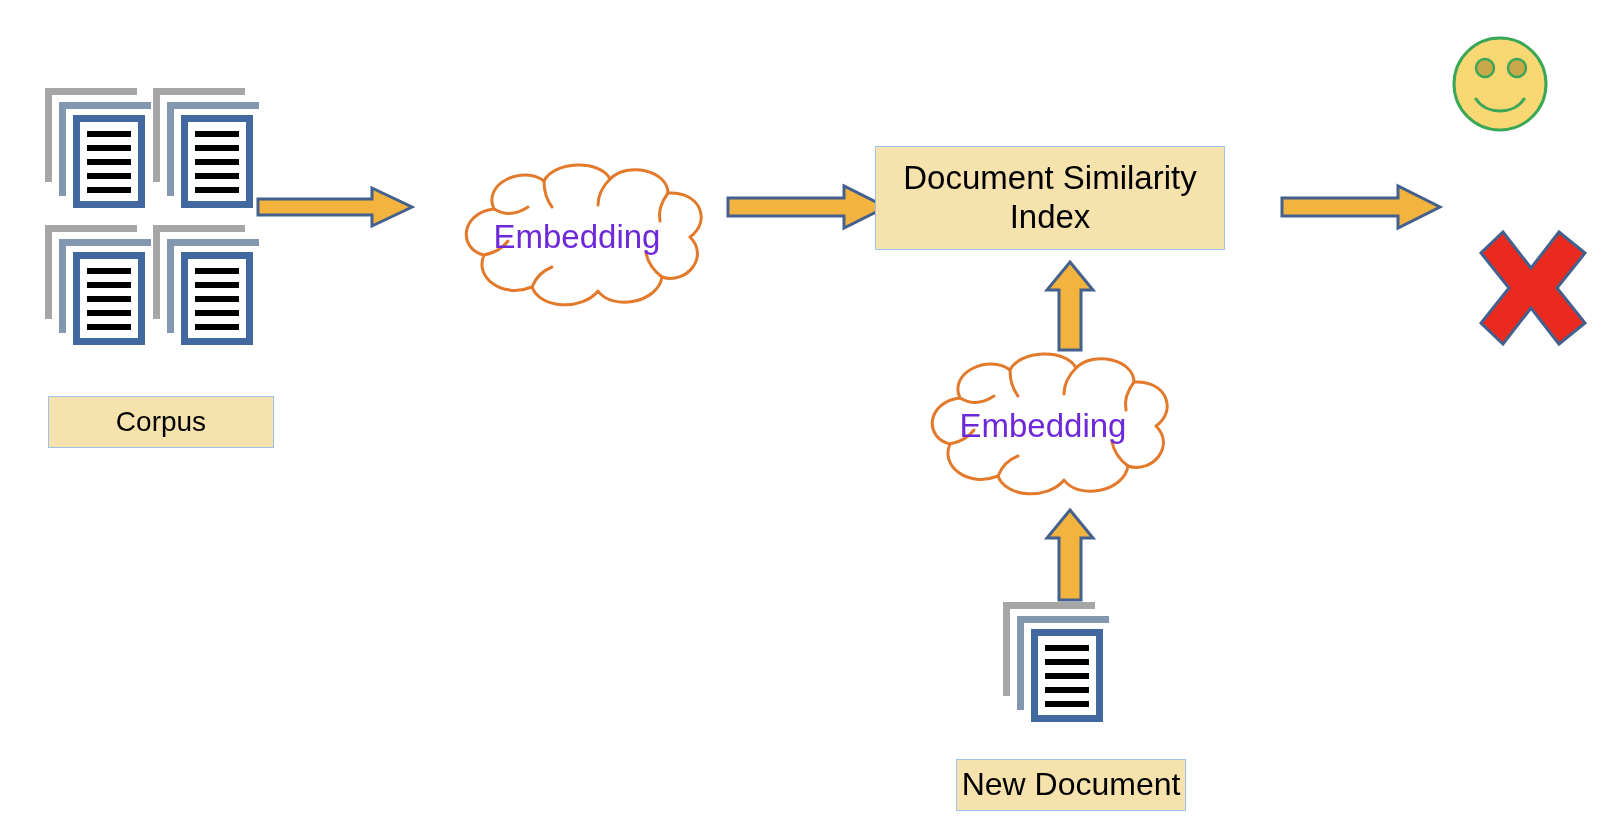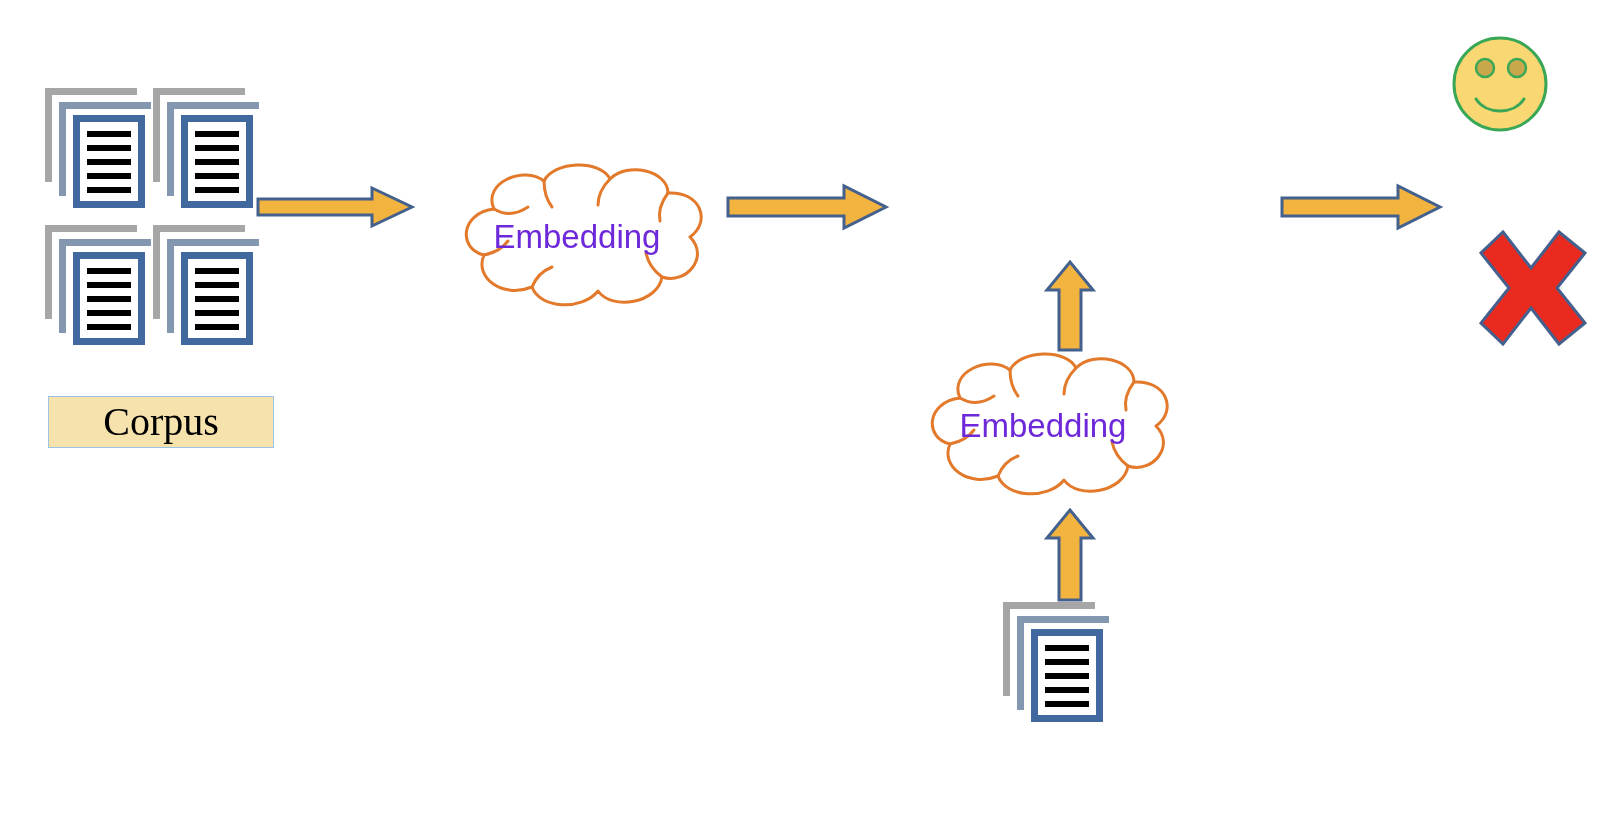--- a/index.html
+++ b/index.html
@@ -149,21 +149,21 @@
     <div class="sheet-mid"></div>
     <div class="page">
       <div class="line"></div>
       <div class="line"></div>
       <div class="line"></div>
       <div class="line"></div>
       <div class="line"></div>
     </div>
   </div>
 
-  <div class="label-box" style="left:48px; top:396px; width:226px; height:52px; font-size:40px;font-family:Liberation Serif, serif;">Corpus</div>
+  <div class="label-box" style="left:48px; top:396px; width:226px; height:52px; font-size:28px;">Corpus</div>
 
   <div class="shape-wrap" style="left:256px; top:186px; width:158px; height:42px;">
     <svg width="158" height="42" viewBox="0 0 158 42">
       <path d="M2 13 L116 13 L116 2 L156 21 L116 40 L116 29 L2 29 Z" fill="#f2b33f" stroke="#44618d" stroke-width="3" stroke-linejoin="miter"></path>
     </svg>
   </div>
 
   <div class="cloud-wrap" style="left:432px; top:163px; width:290px; height:148px;">
     <svg width="290" height="148" viewBox="0 0 290 148">
       <path d="M62 46
@@ -186,20 +186,22 @@
     </svg>
     <div class="cloud-text">Embedding</div>
   </div>
 
   <div class="shape-wrap" style="left:726px; top:184px; width:162px; height:46px;">
     <svg width="162" height="46" viewBox="0 0 162 46">
       <path d="M2 14 L118 14 L118 2 L160 23 L118 44 L118 32 L2 32 Z" fill="#f2b33f" stroke="#44618d" stroke-width="3" stroke-linejoin="miter"></path>
     </svg>
   </div>
 
+  <div class="label-box" style="left:875px; top:146px; width:350px; height:104px; font-size:33px;">Document Similarity
+Index</div>
 
   <div class="shape-wrap" style="left:1280px; top:184px; width:162px; height:46px;">
     <svg width="162" height="46" viewBox="0 0 162 46">
       <path d="M2 14 L118 14 L118 2 L160 23 L118 44 L118 32 L2 32 Z" fill="#f2b33f" stroke="#44618d" stroke-width="3" stroke-linejoin="miter"></path>
     </svg>
   </div>
 
   <div class="shape-wrap" style="left:1452px; top:14px; width:142px; height:146px;">
     <svg width="142" height="146" viewBox="0 0 142 146">
       <circle cx="48" cy="70" r="46" fill="#f9d772" stroke="#3aa757" stroke-width="3"></circle>
@@ -255,14 +257,15 @@
     <div class="sheet-mid"></div>
     <div class="page">
       <div class="line"></div>
       <div class="line"></div>
       <div class="line"></div>
       <div class="line"></div>
       <div class="line"></div>
     </div>
   </div>
 
+  <div class="label-box" style="left:956px; top:759px; width:230px; height:52px; font-size:32px;">New Document</div>
 
 </div>
 
 </body></html>

